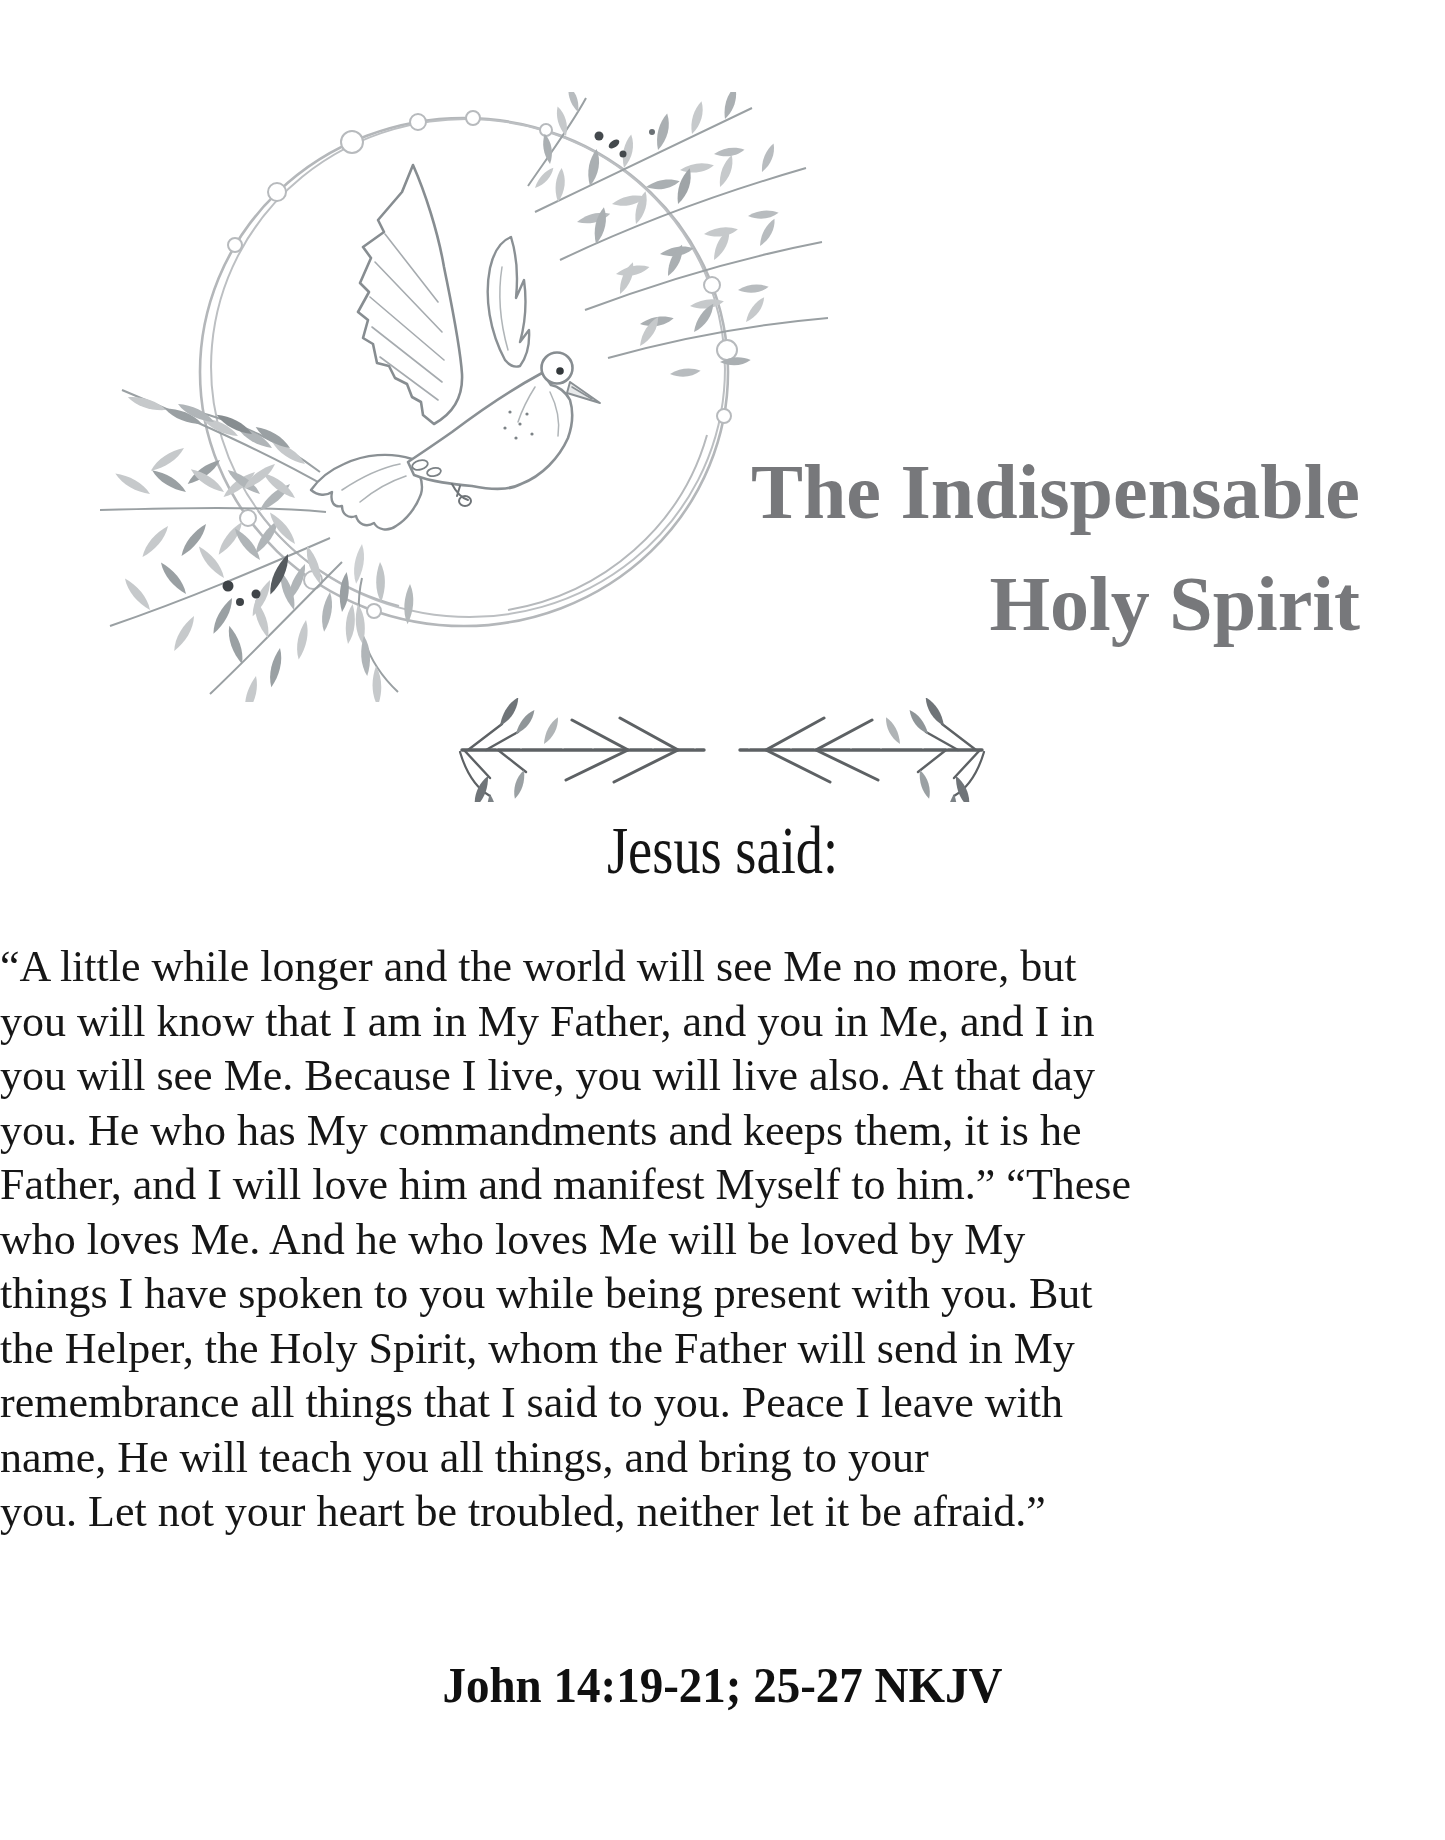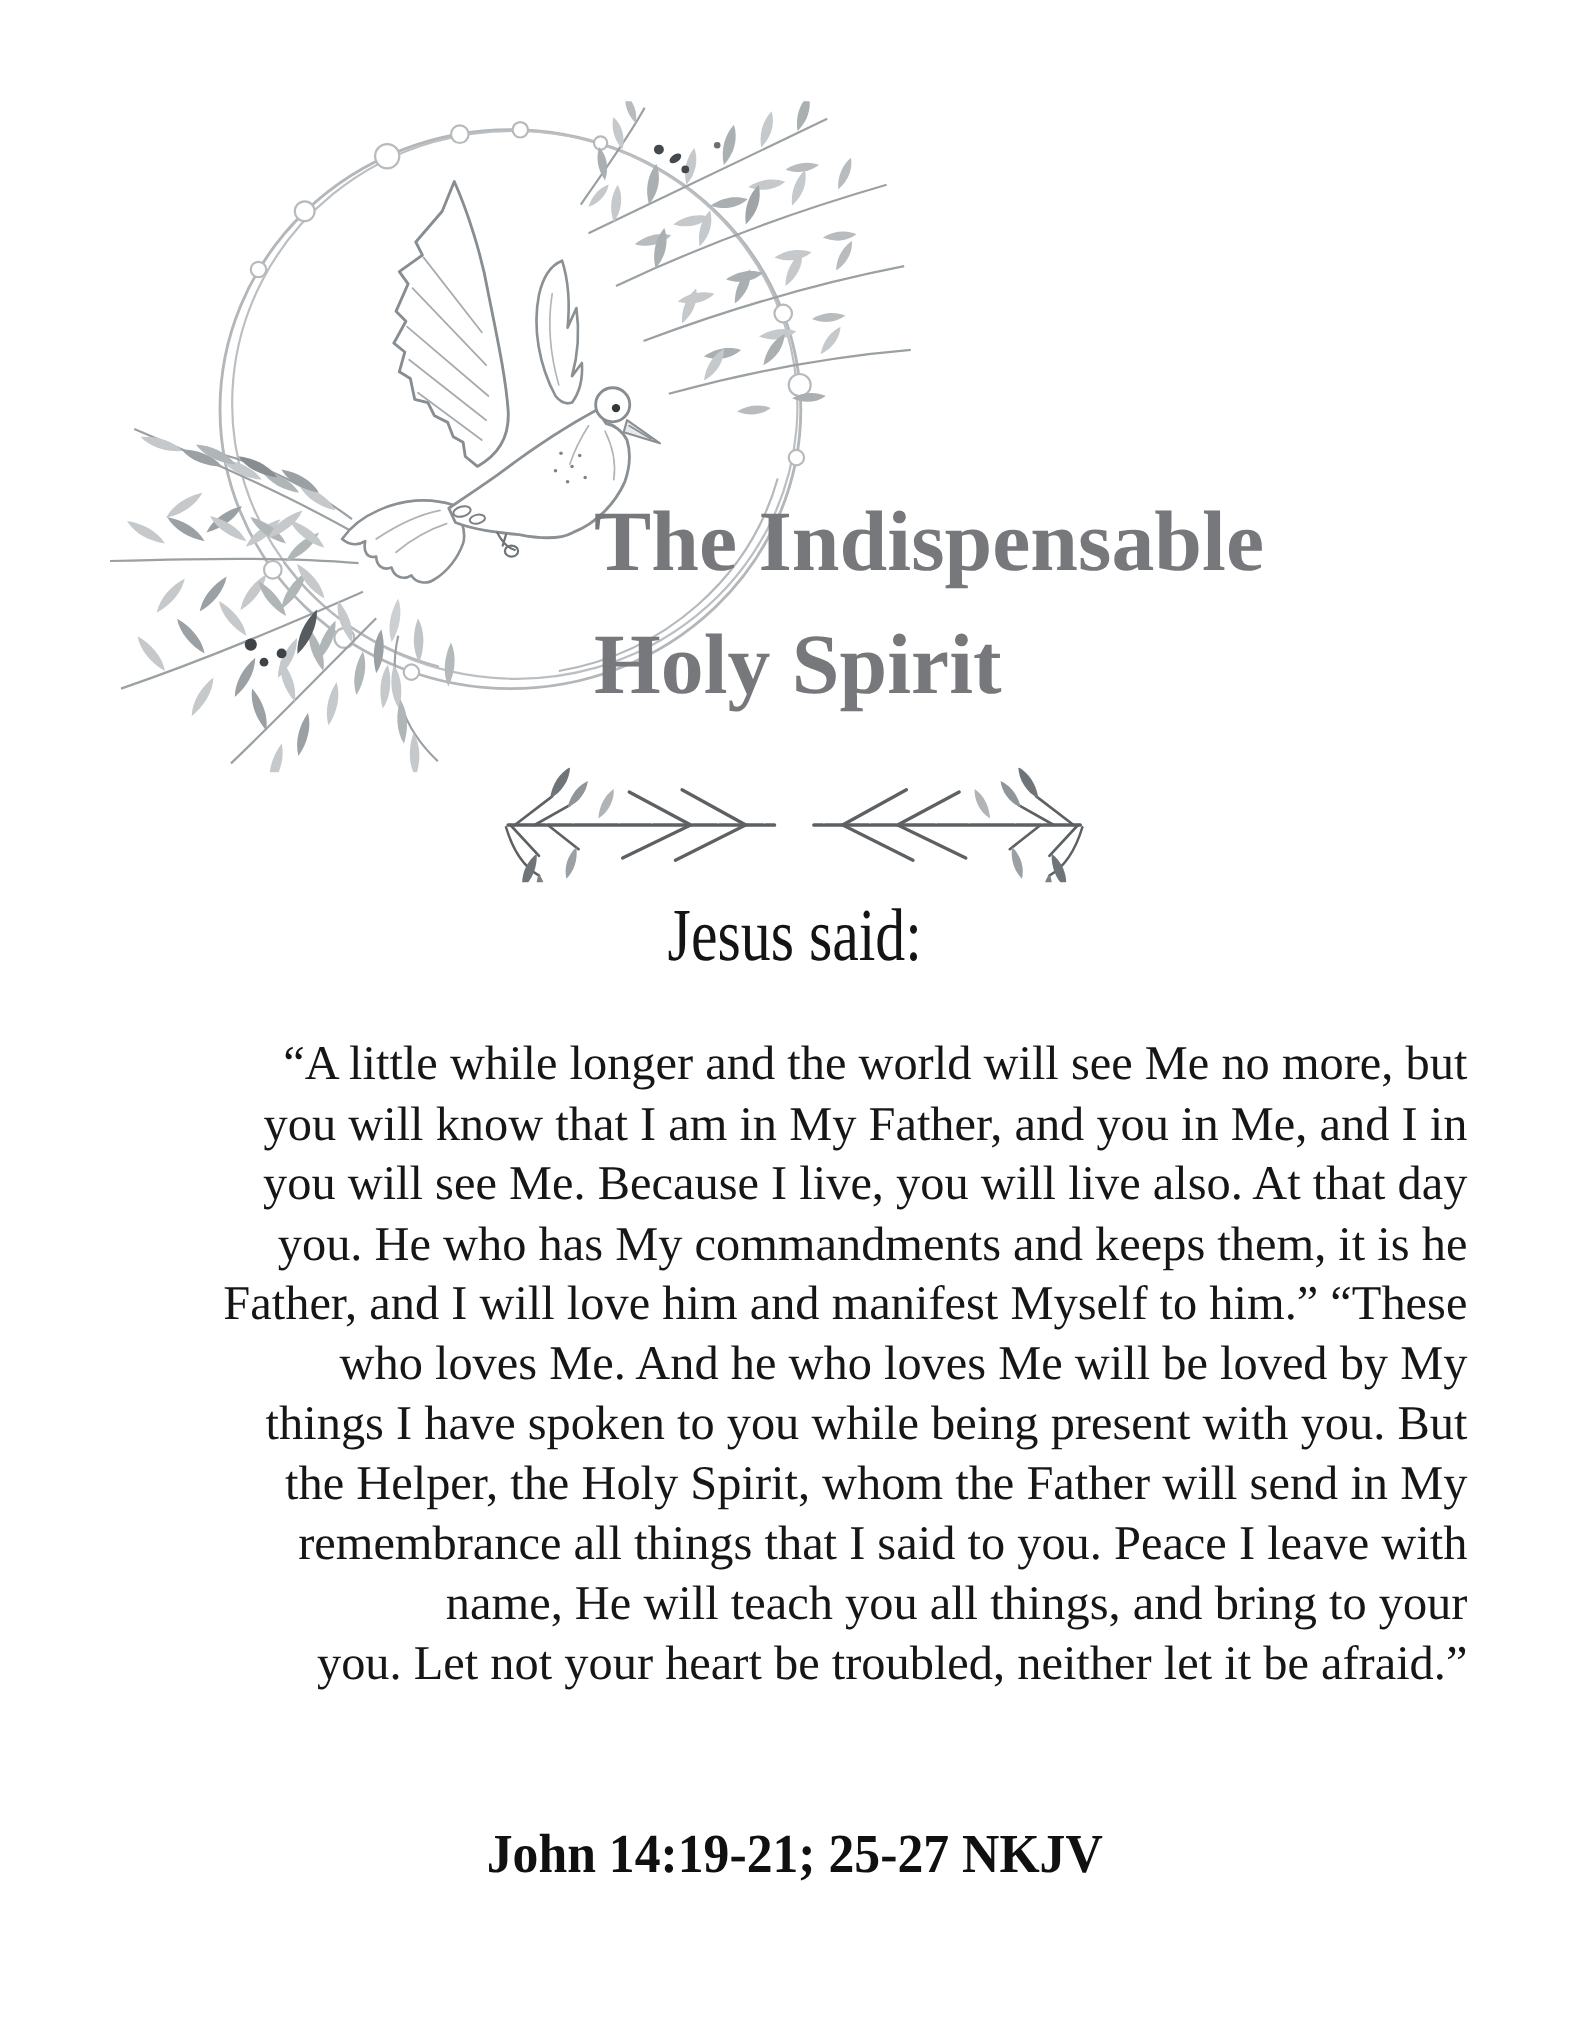--- a/index.html
+++ b/index.html
@@ -1,24 +1,24 @@
 <!DOCTYPE html>
 <html><head>
 <meta charset="utf-8">
 <style>
   html,body{margin:0;padding:0;background:#ffffff;}
   .canvas{position:relative;width:1445px;height:1840px;background:#ffffff;overflow:hidden;
           font-family:"Liberation Serif","DejaVu Serif",serif;}
   .art{position:absolute;left:80px;top:92px;width:780px;height:610px;filter:blur(0.4px);}
   .divider{position:absolute;left:452px;top:698px;width:540px;height:104px;filter:blur(0.3px);}
-  .title{position:absolute;left:540px;top:436px;width:820px;text-align:left;
+  .title{position:absolute;left:540px;top:436px;width:820px;text-align:right;
          font-weight:700;font-size:78px;line-height:112px;color:#77787b;white-space:nowrap;}
   .jesus{position:absolute;left:0;top:810px;width:1445px;text-align:center;
          font-size:68px;line-height:1.2;color:#141414;transform:scaleX(0.80);}
-  .quote{position:absolute;left:0;top:940px;width:1334px;text-align:right;
+  .quote{position:absolute;left:0;top:940px;width:1334px;text-align:left;
          font-size:44px;line-height:54.5px;color:#161616;}
   .quote .qline{white-space:nowrap;}
   .reference{position:absolute;left:0;top:1655px;width:1445px;text-align:center;
          font-weight:700;font-size:50px;line-height:1.2;color:#101010;transform:scaleX(0.94);}
 </style>
 </head>
 <body>
 
 <div class="canvas">
 

